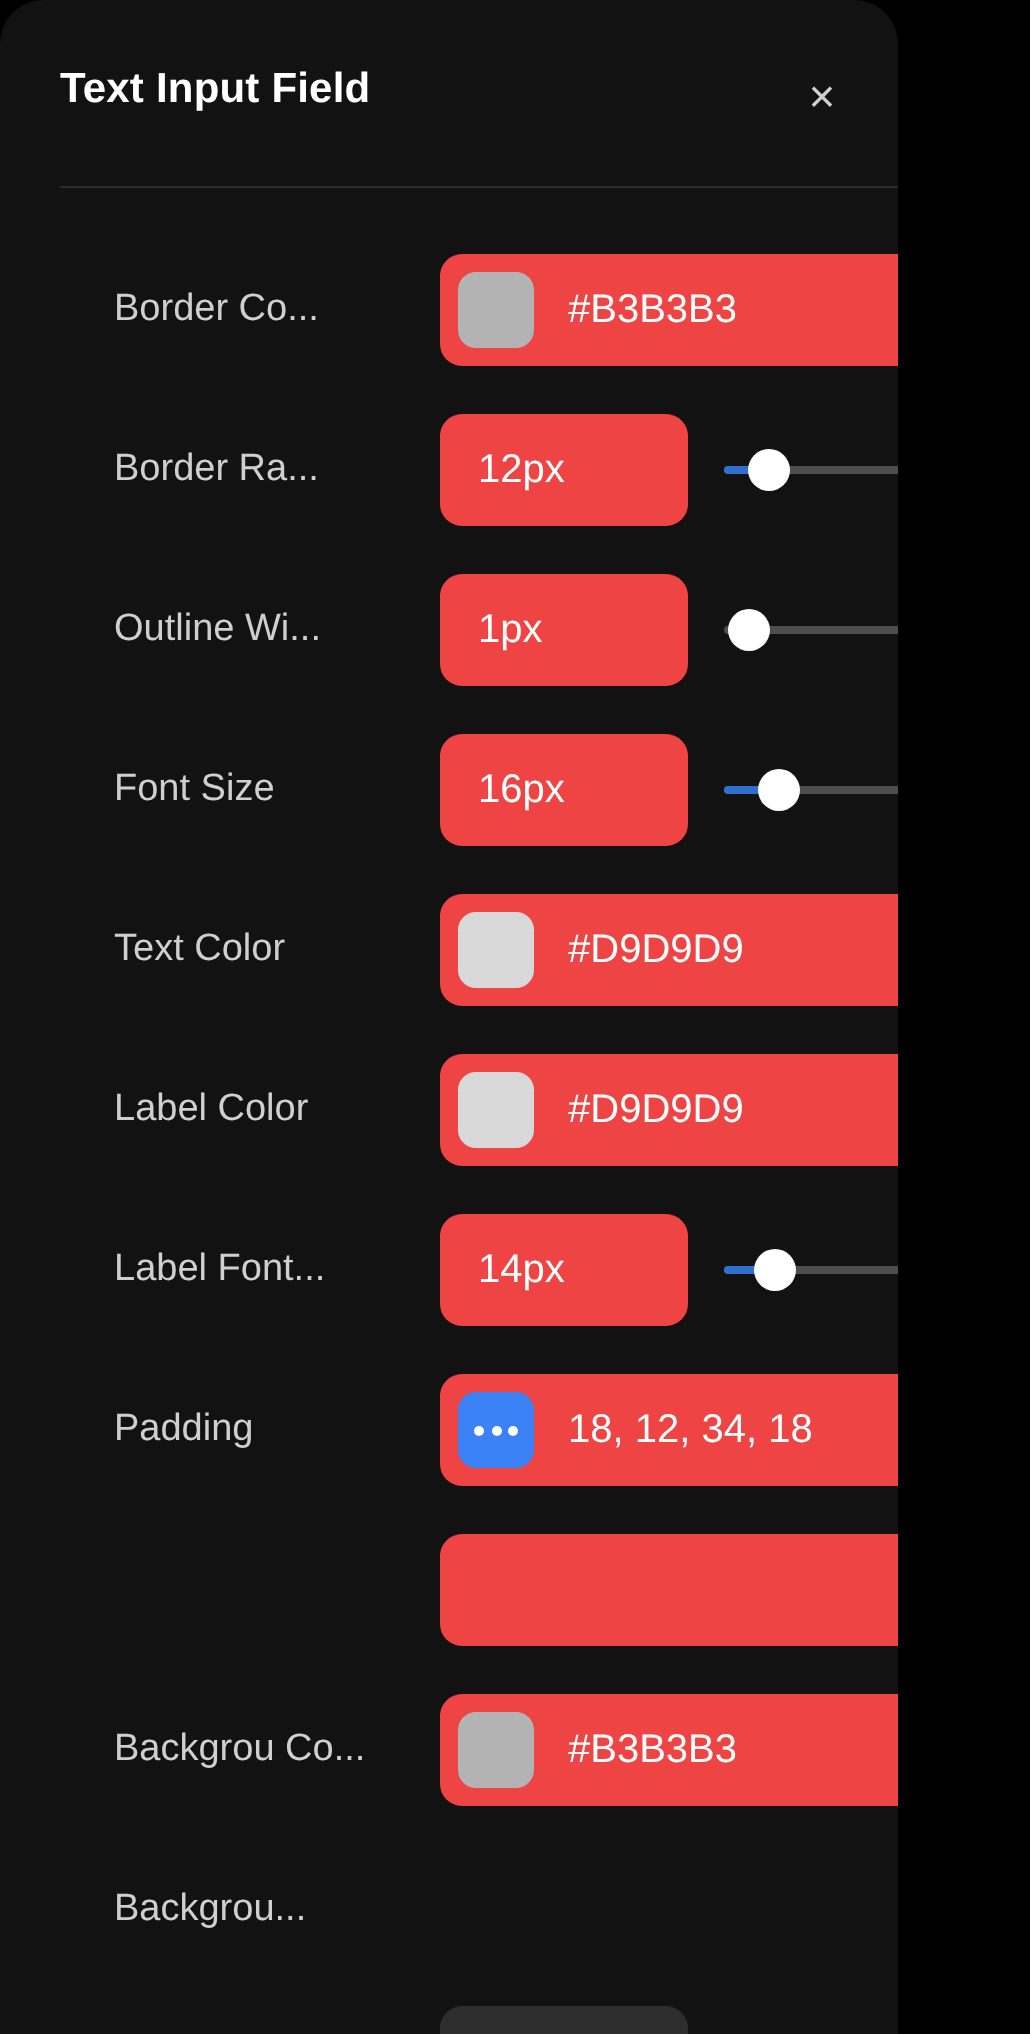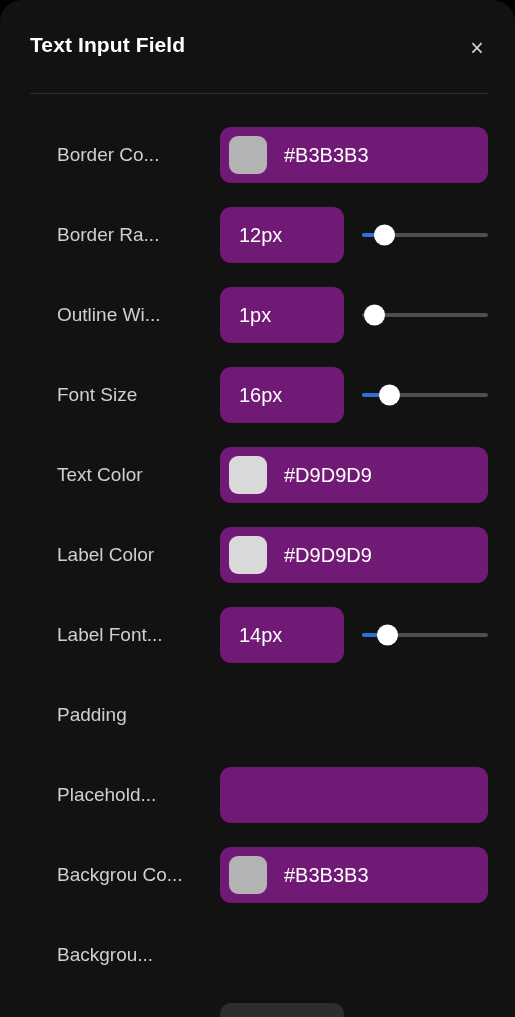--- a/index.html
+++ b/index.html
@@ -7,21 +7,21 @@
   html, body {
     width: 515px;
     height: 1017px;
     background: #000000;
     font-family: "Liberation Sans", sans-serif;
     overflow: hidden;
   }
 
   #panel {
     position: relative;
-    width: 515px;
+    width: 449px;
     height: 1017px;
     background: #121212;
     border-radius: 22px 22px 0 0;
     overflow: hidden;
   }
 
   
   #header {
     position: relative;
     height: 95px;
@@ -86,21 +86,21 @@
     white-space: nowrap;
     overflow: hidden;
     text-overflow: ellipsis;
   }
 
   
   .field {
     position: absolute;
     top: 50%;
     transform: translateY(-50%);
-    background: #701a75;
+    background: #ef4444;
     border-radius: 11px;
     display: flex;
     align-items: center;
   }
 
   .field.wide {
     left: 220px;
     width: 268px;
     height: 56px;
     padding-left: 9px;
@@ -281,23 +281,30 @@
           <div class="field-value">14px</div>
         </div>
         <div class="slider">
           <div class="track"></div>
           <div class="fill" style="width: 20%;"></div>
           <div class="thumb" style="left: 20%;"></div>
         </div>
       </div>
       <div class="prop-row">
         <div class="prop-label">Padding</div>
-      </div>
-      <div class="prop-row">
-        <div class="prop-label">Placehold...</div>
+        <div class="field wide">
+          <div class="swatch icon-swatch" style="background: rgb(59, 130, 246);">
+            <i></i>
+            <i></i>
+            <i></i>
+          </div>
+          <div class="field-value">18, 12, 34, 18</div>
+        </div>
+      </div>
+      <div class="prop-row">
         <div class="field empty" placeholder=""></div>
       </div>
       <div class="prop-row">
         <div class="prop-label">Backgrou Co...</div>
         <div class="field wide">
           <div class="swatch" style="background: rgb(179, 179, 179);"></div>
           <div class="field-value">#B3B3B3</div>
         </div>
       </div>
       <div class="prop-row">

